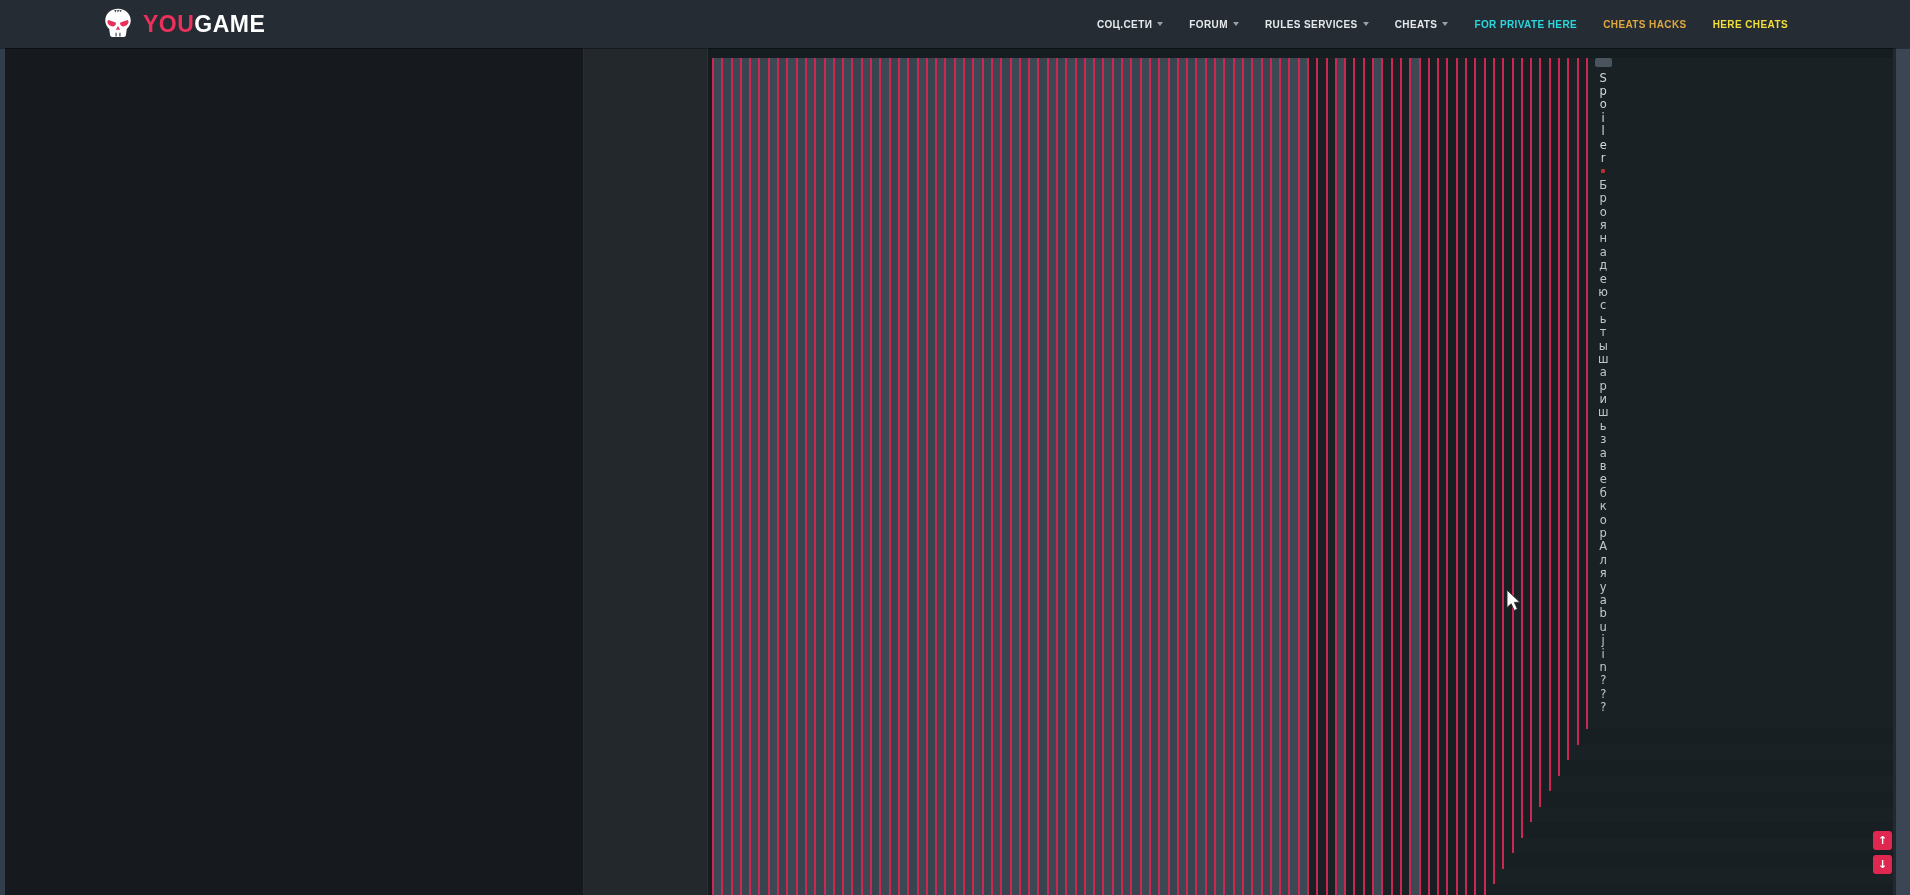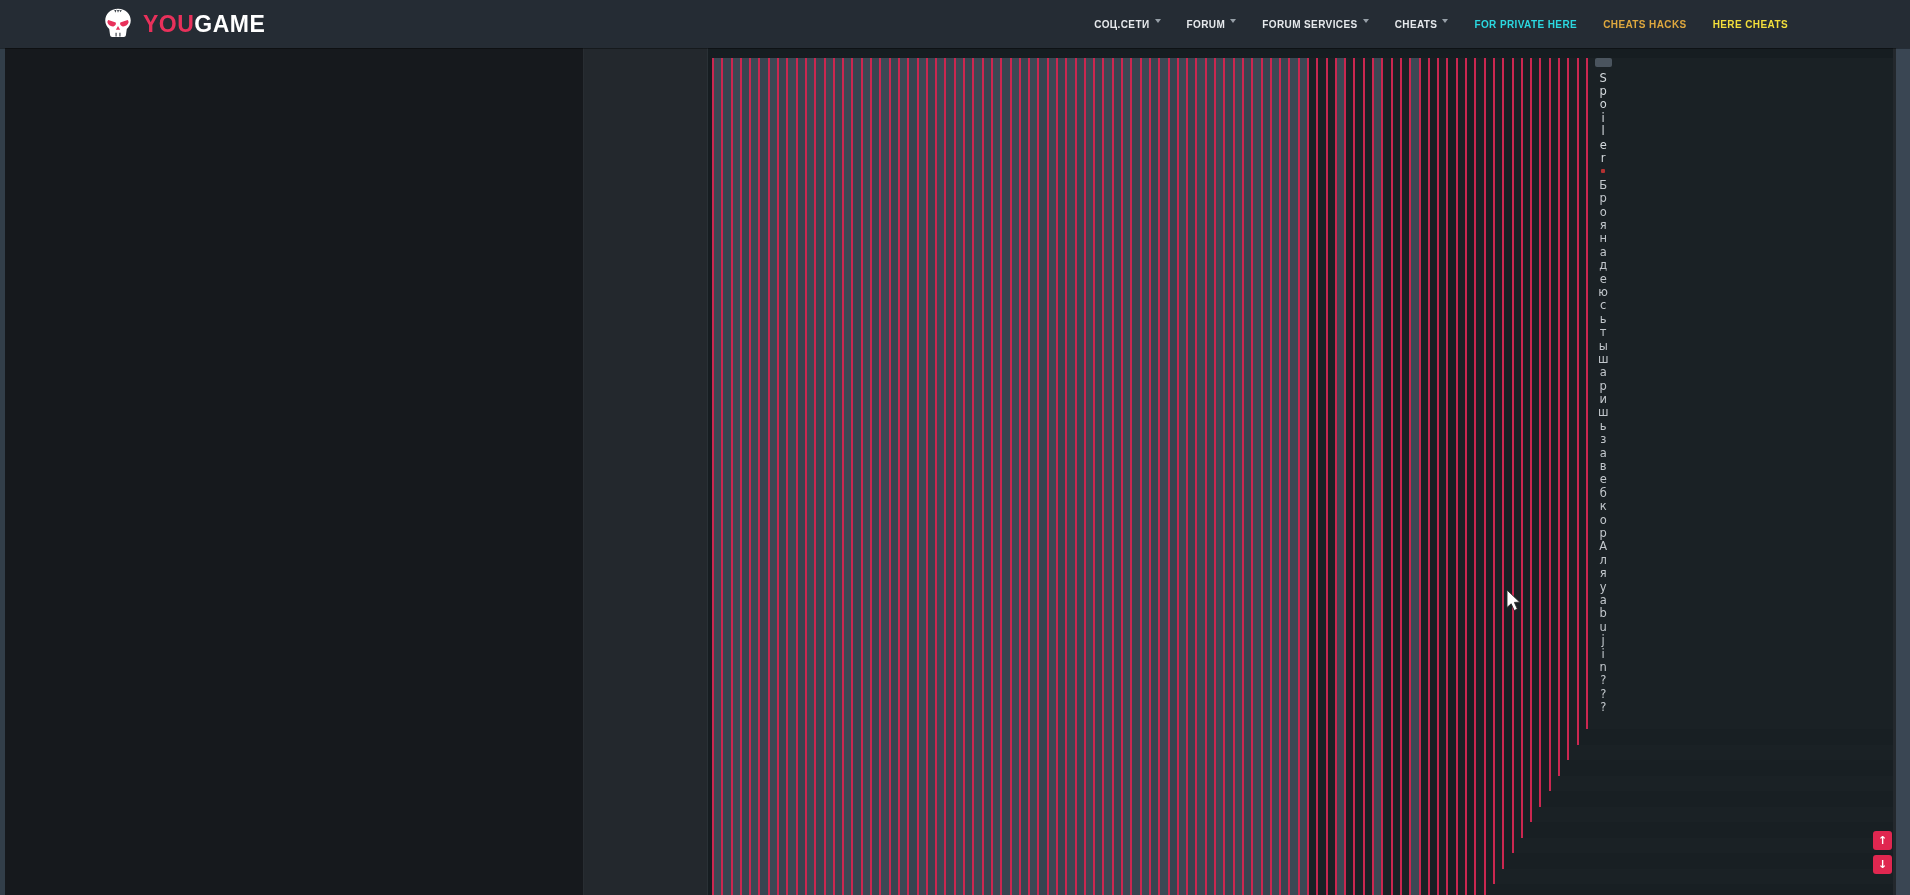--- a/index.html
+++ b/index.html
@@ -9,21 +9,21 @@
 
   
   .header{position:absolute;left:0;top:0;width:1910px;height:48px;background:#252c34;
           z-index:30;display:flex;align-items:center;justify-content:space-between;
           box-shadow:0 1px 0 rgba(0,0,0,.35);}
   .logo{display:flex;align-items:center;gap:7px;margin-left:100px;cursor:pointer;}
   .logo-text{font-size:23px;font-weight:800;letter-spacing:.5px;line-height:1;}
   .logo-you{color:#e8315b;}
   .logo-game{color:#ffffff;}
   .nav{display:flex;align-items:center;gap:26px;margin-right:122px;}
-  .nav-item{display:flex;gap:5px;font-size:10px;font-weight:700;
+  .nav-item{display:flex;align-items:center;gap:5px;font-size:10px;font-weight:700;
             letter-spacing:.4px;text-decoration:none;white-space:nowrap;cursor:pointer;}
   .chev{width:0;height:0;border-left:3.5px solid transparent;border-right:3.5px solid transparent;
         border-top:4px solid #97a0a8;}
 
   
   .page-strip-left{position:absolute;left:0;top:48px;width:5px;height:847px;background:#323e49;}
   .page-strip-right{position:absolute;left:1896px;top:48px;width:14px;height:847px;background:#3a4653;}
   .author-col{position:absolute;left:5px;top:48px;width:578px;height:847px;background:#16191d;}
   .col-divider{position:absolute;left:583px;top:48px;width:1px;height:847px;background:#282d32;}
   .message-area{position:absolute;left:584px;top:48px;width:1312px;height:847px;background:#23282d;}
@@ -71,21 +71,21 @@
     <nav class="nav" id="main-nav">
         <a class="nav-item">
           <span style="color: rgb(230, 233, 236);">СОЦ.СЕТИ</span>
           <span class="chev"></span>
         </a>
         <a class="nav-item">
           <span style="color: rgb(230, 233, 236);">FORUM</span>
           <span class="chev"></span>
         </a>
         <a class="nav-item">
-          <span style="color: rgb(230, 233, 236);">FORUM SERVICES</span>
+          <span style="color: rgb(230, 233, 236);">RULES SERVICES</span>
           <span class="chev"></span>
         </a>
         <a class="nav-item">
           <span style="color: rgb(230, 233, 236);">CHEATS</span>
           <span class="chev"></span>
         </a>
         <a class="nav-item">
           <span style="color: rgb(43, 216, 224);">FOR PRIVATE HERE</span>
         </a>
         <a class="nav-item">

